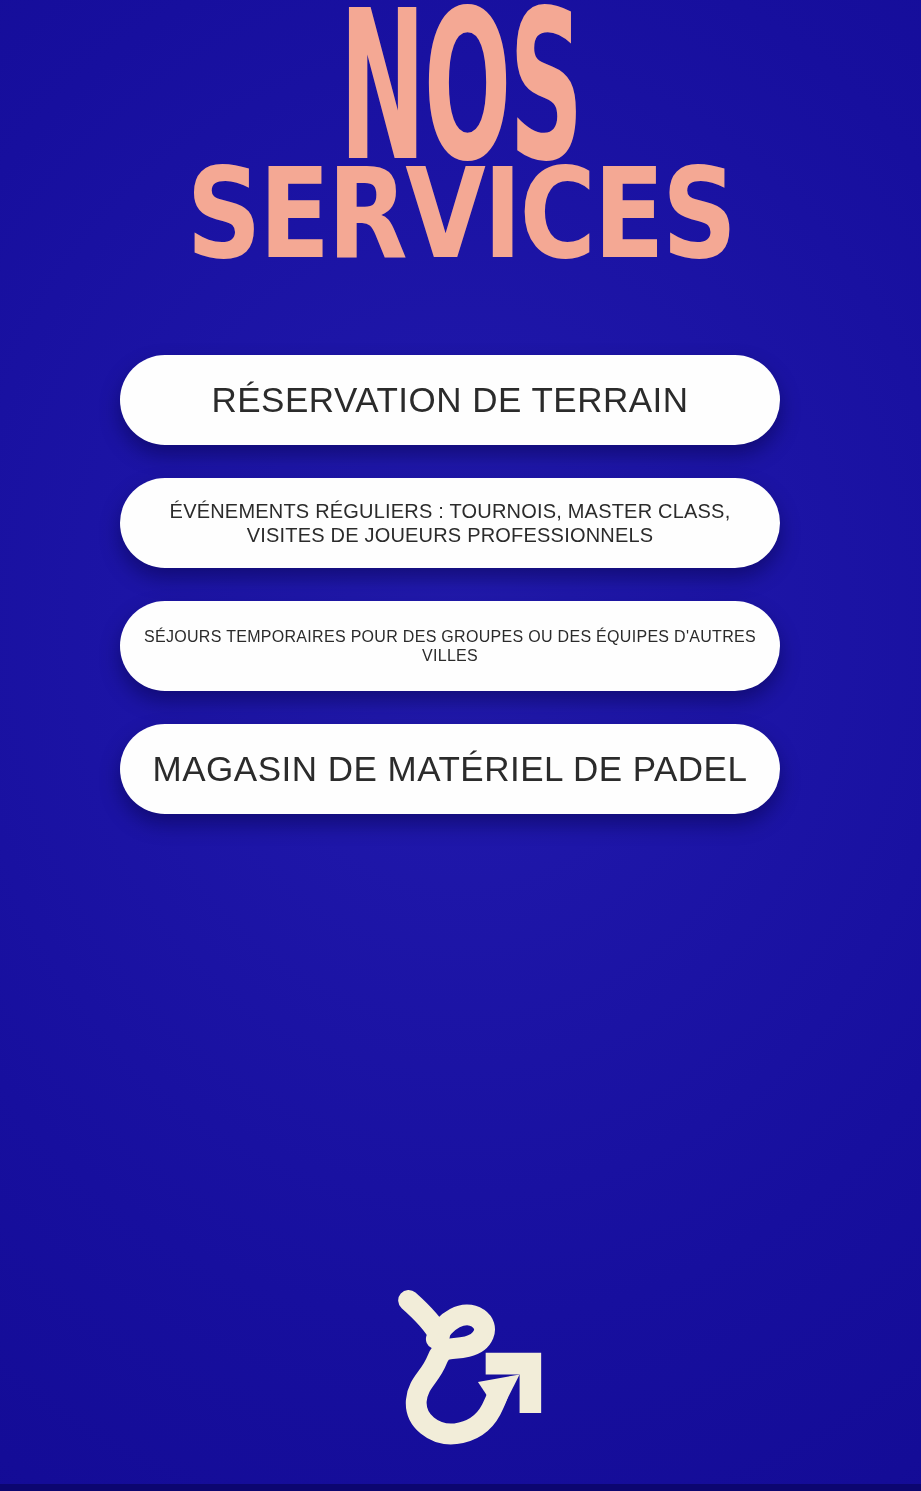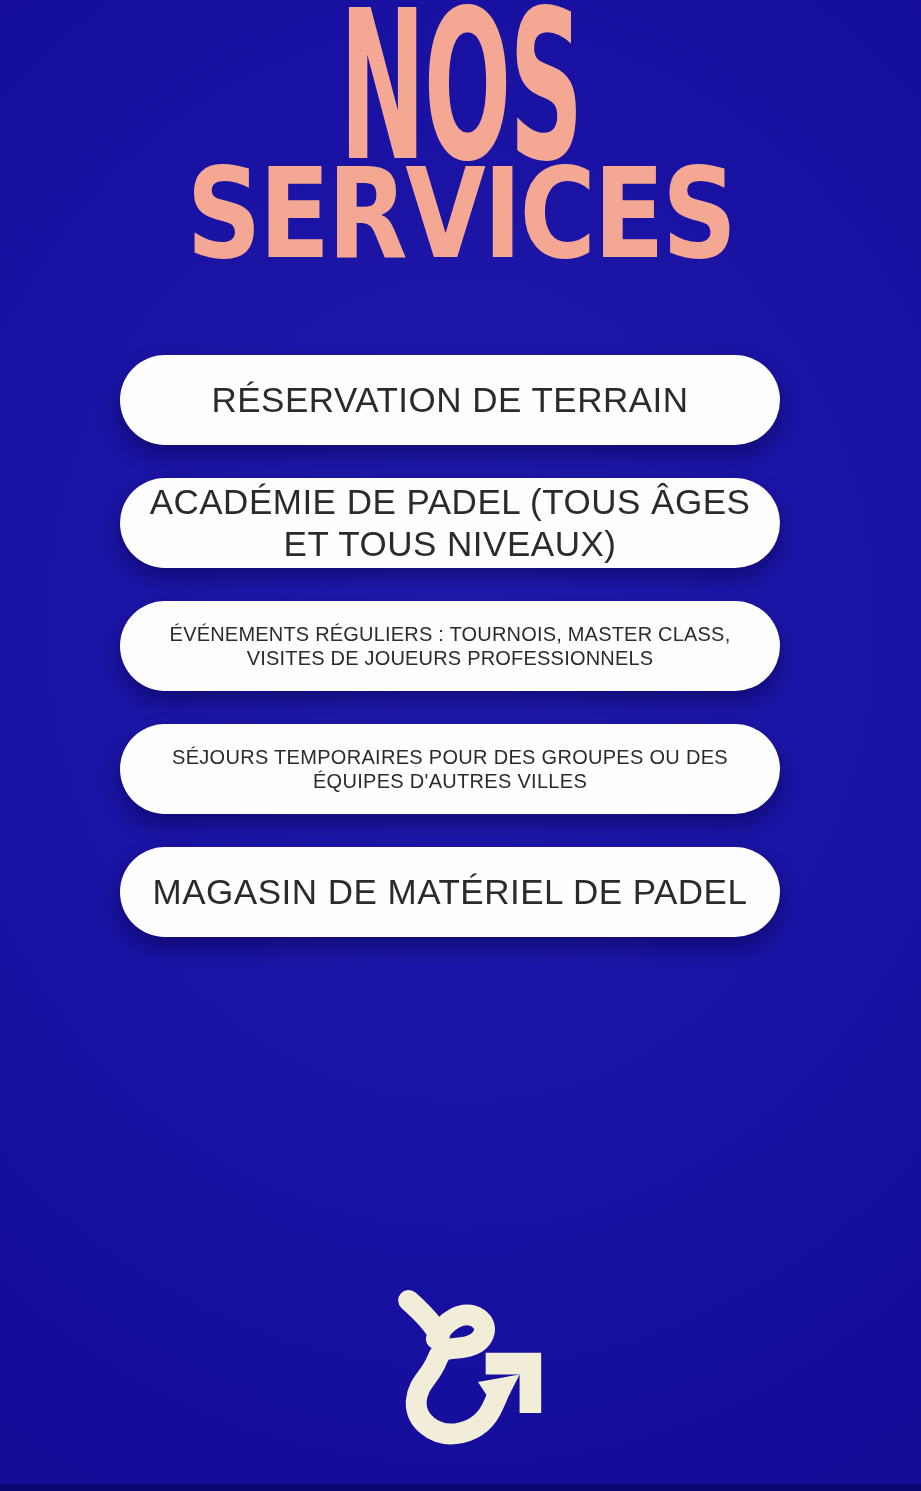--- a/index.html
+++ b/index.html
@@ -78,21 +78,21 @@
   .pill span {
     color: #2b2b2b;
     line-height: 1.2;
   }
   .pill--lg span {
     font-size: 35px;
     letter-spacing: 0.5px;
   }
   .pill--md { padding: 8px 22px; }
   .pill--md span {
-    font-size: 20px;
+    font-size: 16px;
     letter-spacing: 0.3px;
   }
   .pill--sm { padding: 20px 10px; }
   .pill--sm span {
     font-size: 20px;
     letter-spacing: 0.2px;
   }
   
   .logo-wrap {
     position: absolute;
@@ -126,23 +126,20 @@
 
   <div class="title-services">SERVICES</div>
 
   <div class="pill-column">
 
     <div class="pill pill--lg">
       <span>RÉSERVATION DE TERRAIN</span>
     </div>
 
 
-    <div class="pill pill--lg">
-      <span>ACADÉMIE DE PADEL (TOUS ÂGES ET TOUS NIVEAUX)</span>
-    </div>
 
     <div class="pill pill--sm">
       <span>ÉVÉNEMENTS RÉGULIERS : TOURNOIS, MASTER CLASS, VISITES DE JOUEURS PROFESSIONNELS</span>
     </div>
 
     <div class="pill pill--md">
       <span>SÉJOURS TEMPORAIRES POUR DES GROUPES OU DES ÉQUIPES D'AUTRES VILLES</span>
     </div>
 
     <div class="pill pill--lg">

